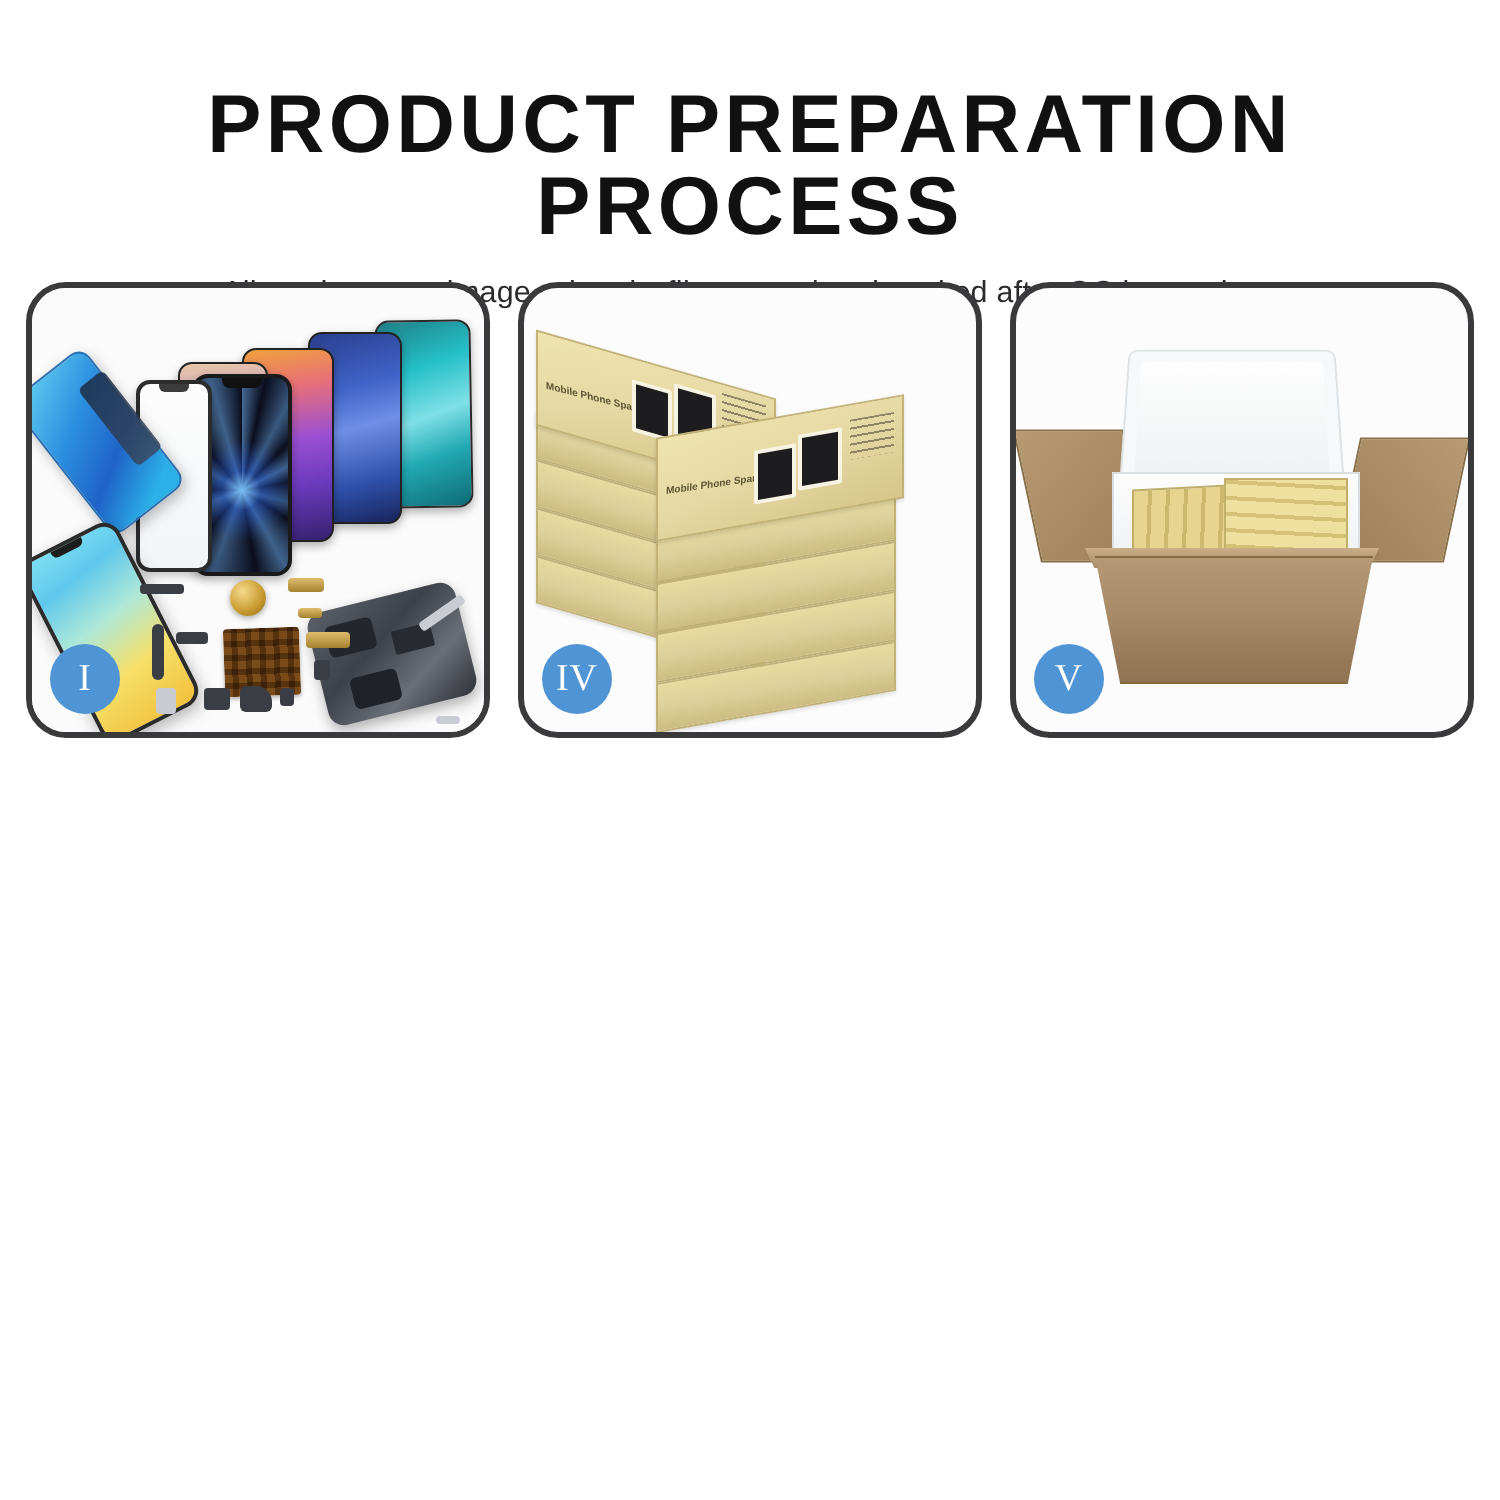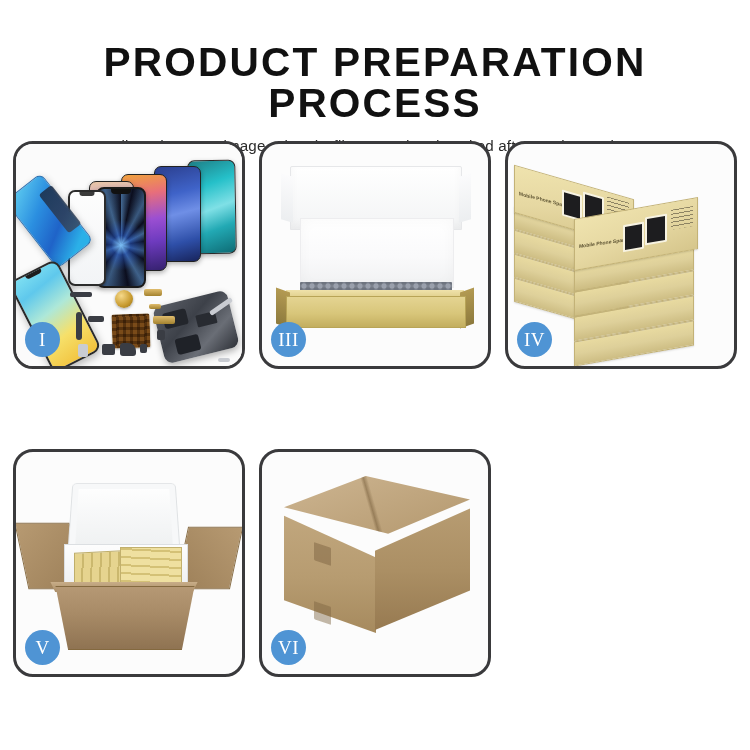--- a/index.html
+++ b/index.html
@@ -439,34 +439,20 @@
         <div class="part" style="left:86px;top:200px;width:13px;height:11px;border-radius:2px;"></div>
         <div class="part" style="left:104px;top:199px;width:16px;height:13px;border-radius:3px 8px 3px 3px;"></div>
         <div class="part" style="left:124px;top:200px;width:7px;height:9px;"></div>
         <div class="part pale" style="right:8px;top:160px;width:26px;height:5px;transform:rotate(-35deg);border-radius:2px;"></div>
         <div class="part pale" style="right:12px;bottom:4px;width:12px;height:4px;border-radius:2px;"></div>
       </div>
       <div class="badge">I</div>
     </div>
 
 
-    <div class="panel">
-      <div class="stage">
-        <div class="p3">
-          <div class="foam-lid"></div>
-          <div class="foam-body"></div>
-          <div class="bubble-fill"></div>
-          <div class="kraft-rim"></div>
-          <div class="kraft-left"></div>
-          <div class="kraft-right"></div>
-          <div class="kraft-front"></div>
-        </div>
-      </div>
-      <div class="badge">III</div>
-    </div>
 
     <div class="panel">
       <div class="stage">
         <div class="p4">
 
           <div class="bx" style="left:2px;top:62px;width:112px;height:22px;transform:skewY(16deg);"></div>
           <div class="bx" style="left:2px;top:86px;width:112px;height:22px;transform:skewY(16deg);"></div>
           <div class="bx" style="left:2px;top:110px;width:112px;height:22px;transform:skewY(16deg);"></div>
           <div class="bx" style="left:2px;top:134px;width:112px;height:22px;transform:skewY(16deg);"></div>
 
@@ -505,28 +491,15 @@
           <div class="cooler-body"></div>
           <div class="yellow-rods"></div>
           <div class="yellow-rods2"></div>
           <div class="carton-rim"></div>
           <div class="carton-front"></div>
         </div>
       </div>
       <div class="badge">V</div>
     </div>
 
-    <div class="panel">
-      <div class="stage">
-        <div class="p6">
-          <div class="c6-left"></div>
-          <div class="c6-right"></div>
-          <div class="c6-top"></div>
-          <div class="c6-seam"></div>
-          <div class="c6-tapeA"></div>
-          <div class="c6-tapeB"></div>
-        </div>
-      </div>
-      <div class="badge">VI</div>
-    </div>
 
   </div>
 </div>
 
 </body></html>

